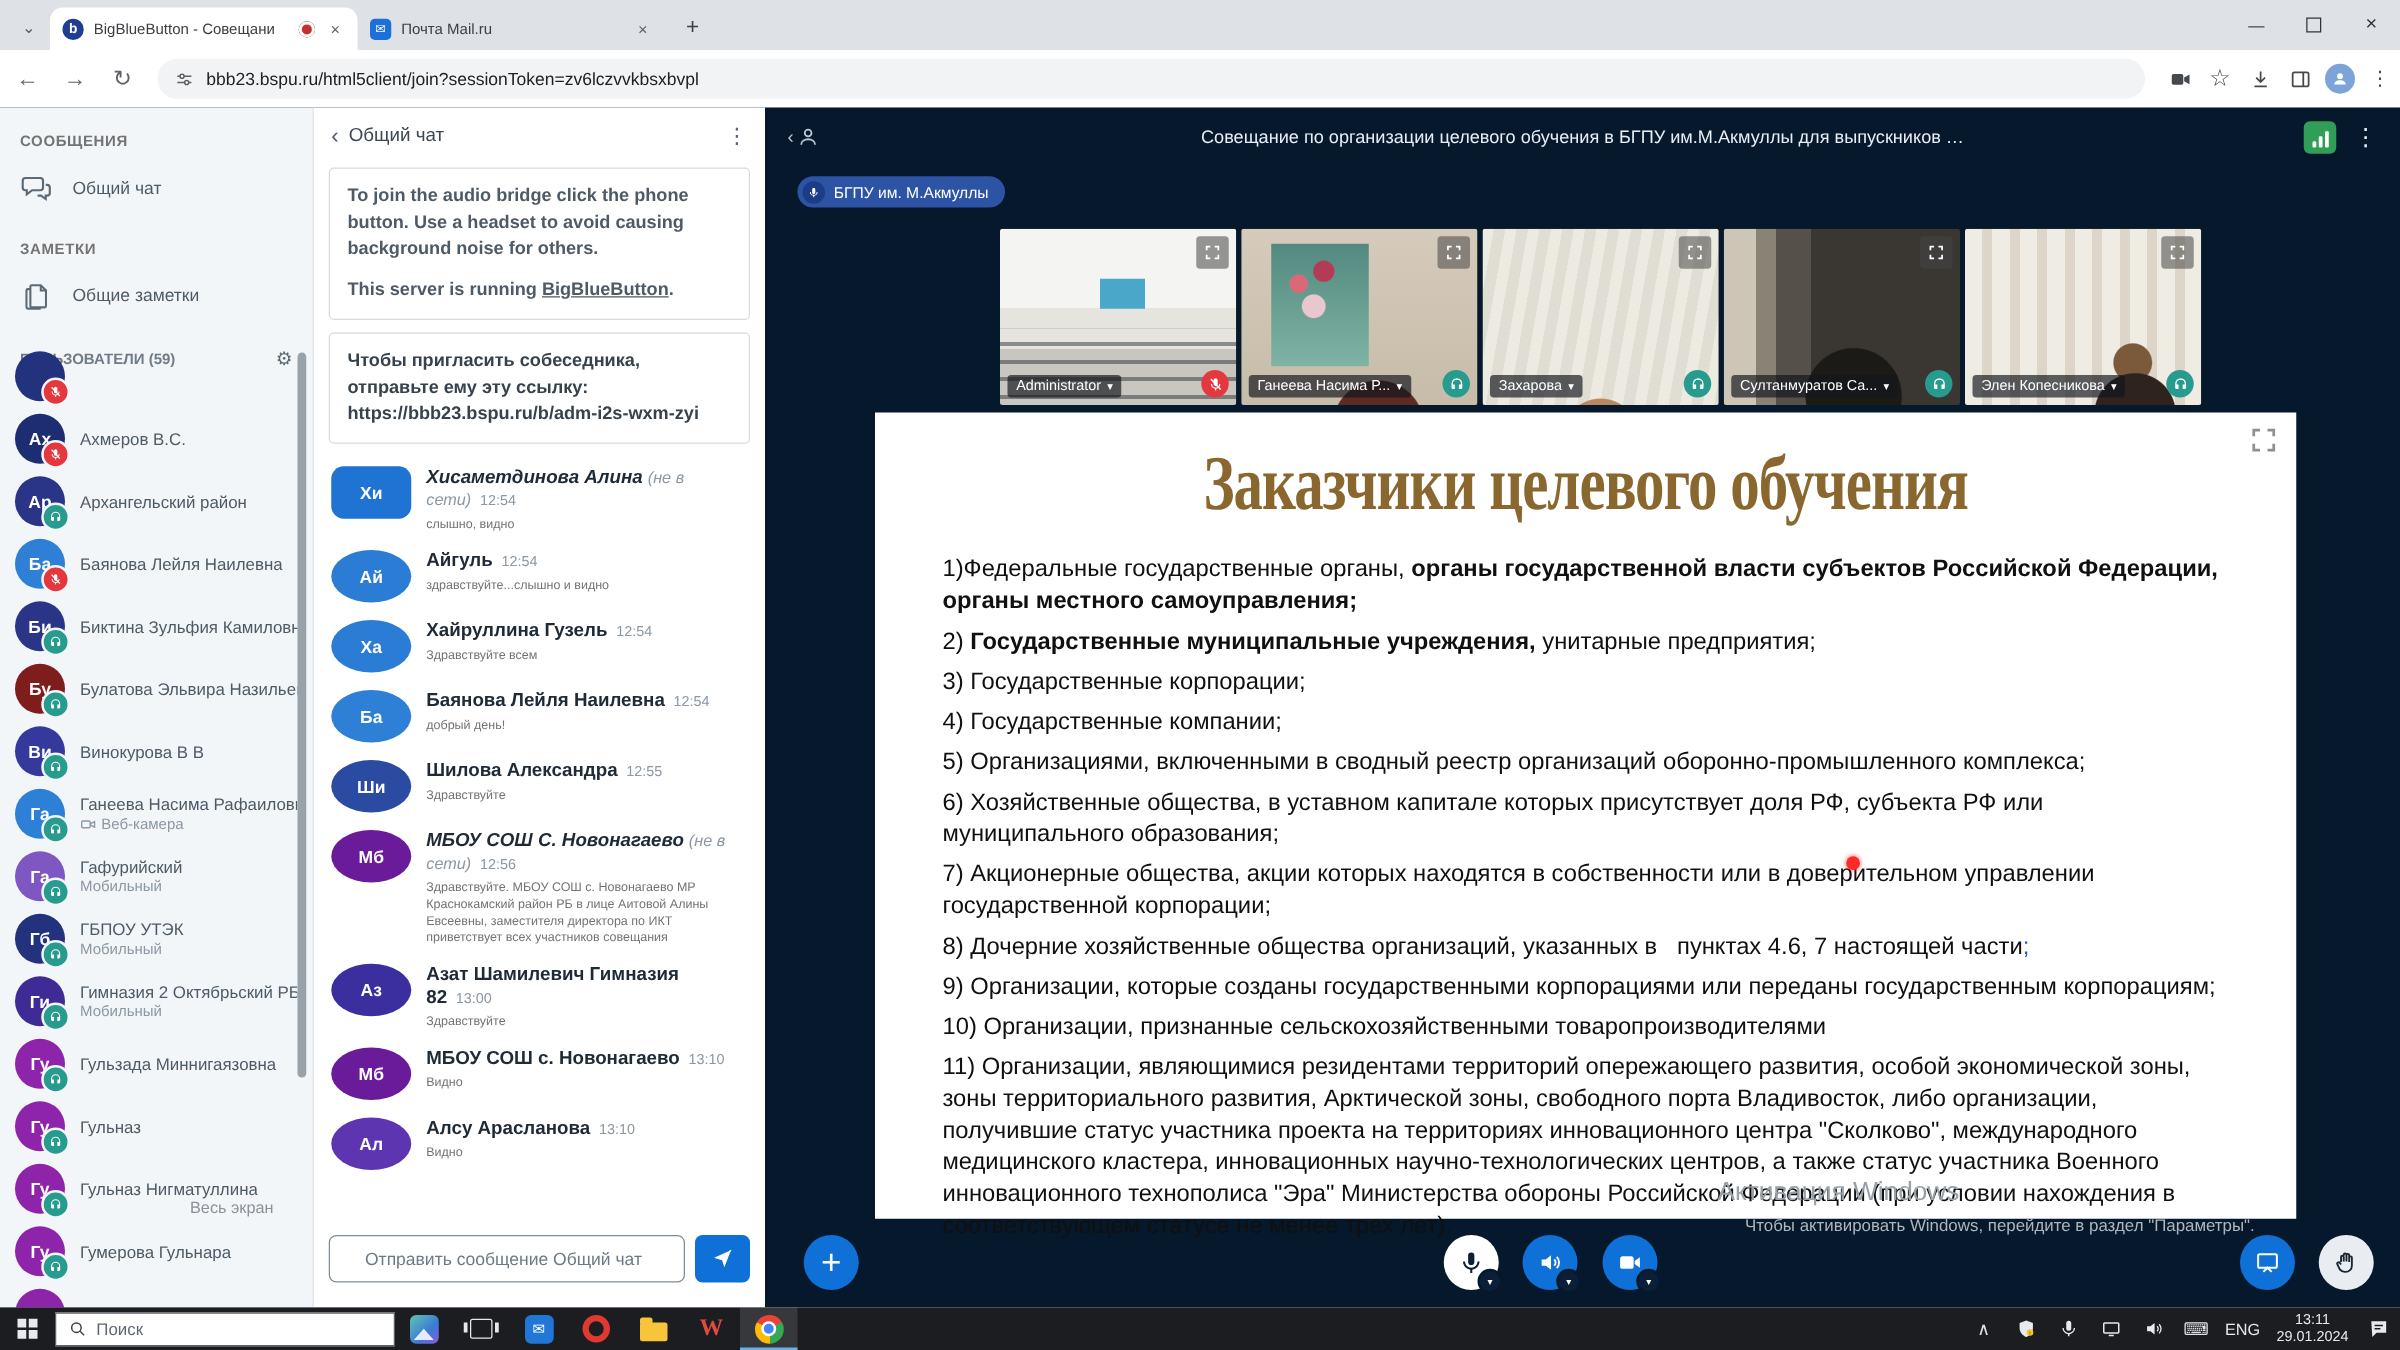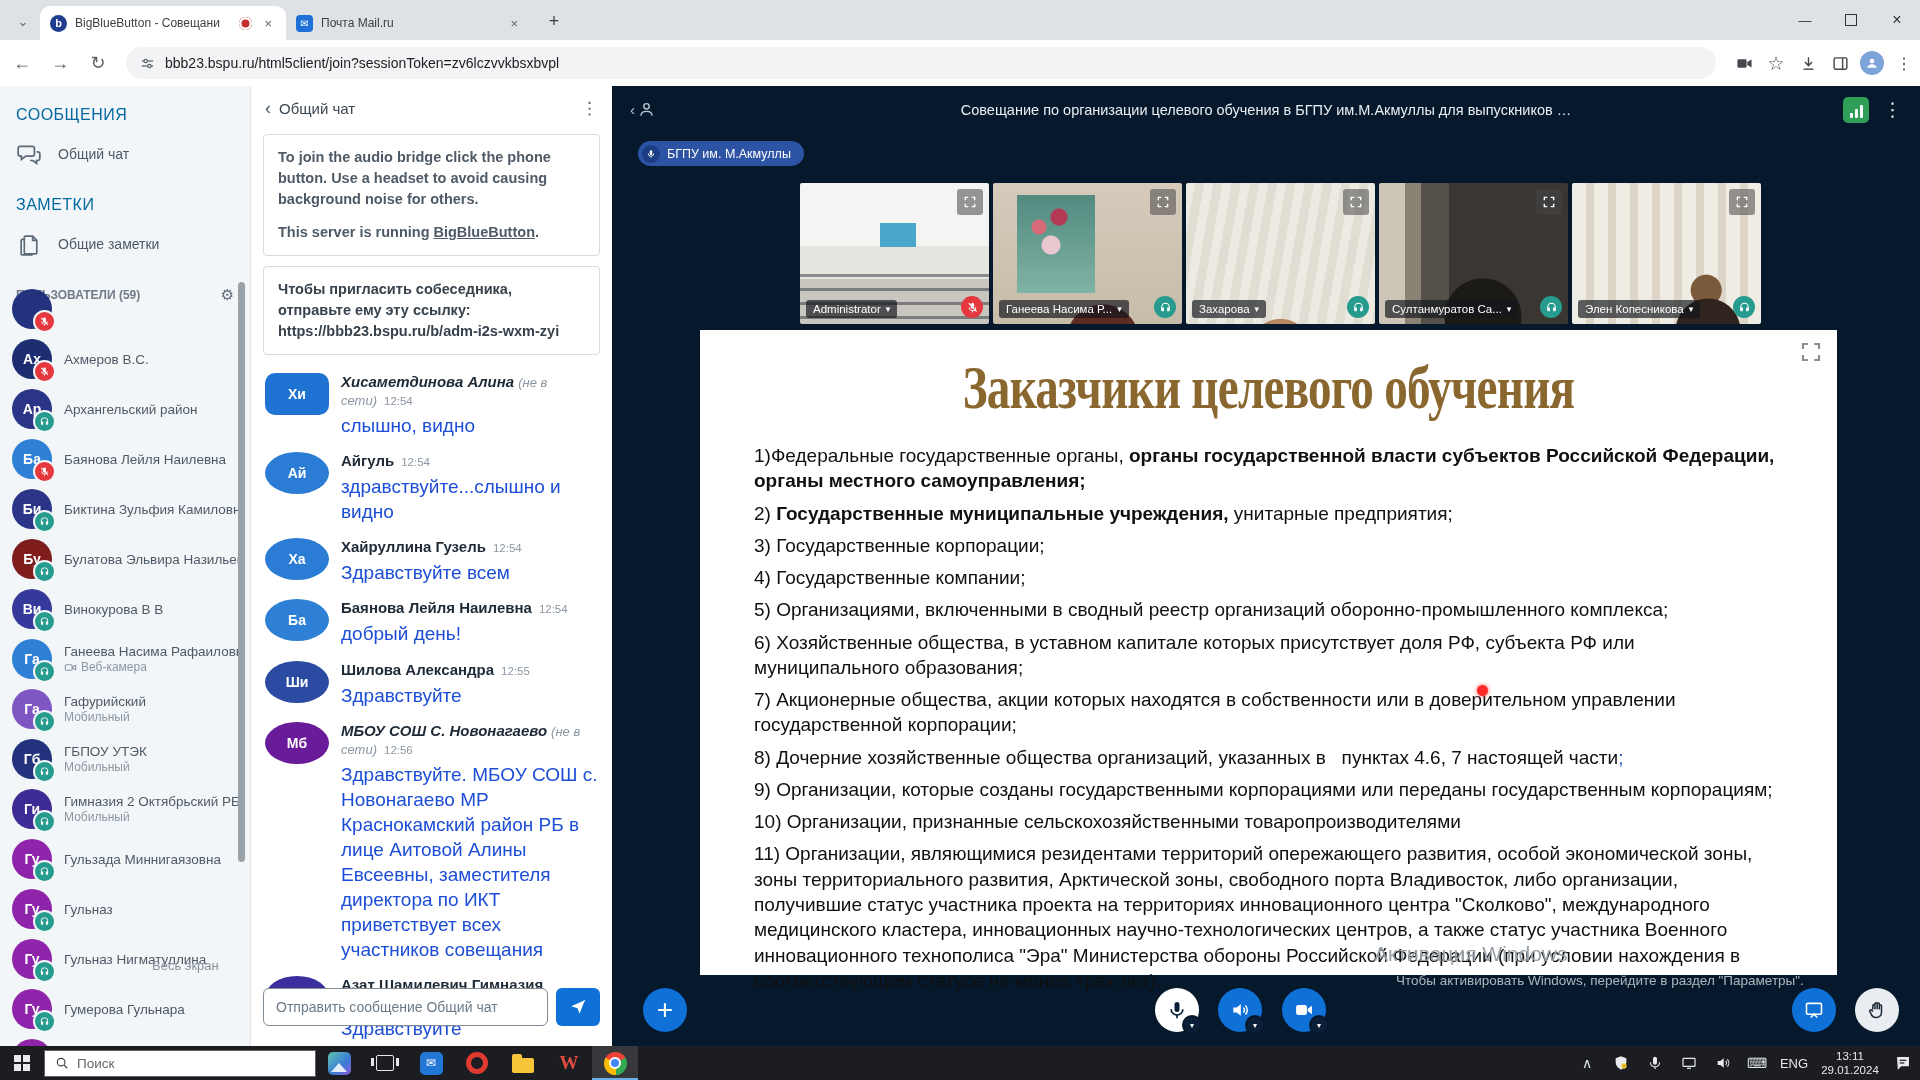--- a/index.html
+++ b/index.html
@@ -26,21 +26,21 @@
   .siteinfo{color:#5f6368;display:flex;align-items:center;}
   #urltext{font-size:14px;color:#202124;}
   .tb-ic{width:32px;height:32px;display:flex;align-items:center;justify-content:center;color:#45494d;font-size:16px;flex:none;}
   .avatar-chip{width:24px;height:24px;border-radius:50%;background:#7da4d8;display:flex;align-items:center;justify-content:center;}
 
   
   #app{position:absolute;left:0;top:86px;width:1920px;height:960px;background:#06182b;}
 
   
   #sidebar{position:absolute;left:0;top:0;width:251px;height:960px;background:#f3f6f9;border-right:1px solid #e2e7ec;overflow:hidden;padding-top:14px;box-sizing:border-box;}
-  .sechdr{margin:6px 16px 10px;font-size:16px;font-weight:normal;color:#0369a1;letter-spacing:.5px;}
+  .sechdr{margin:6px 16px 10px;font-size:12px;font-weight:bold;color:#737373;letter-spacing:.5px;}
   .sideitem{height:40px;display:flex;align-items:center;gap:14px;padding:0 14px;color:#4e5a66;font-size:14px;}
   .sideitem .ic{width:30px;height:30px;display:flex;align-items:center;justify-content:center;color:#5c6a76;}
   .usershdr{margin:22px 16px 6px;display:flex;align-items:center;font-size:12px;font-weight:bold;color:#6f7b87;}
   .usershdr .gear{margin-left:auto;color:#5c6a76;font-size:15px;font-weight:normal;}
   #user-list{}
   .urow{display:flex;align-items:center;gap:12px;padding:5px 12px;min-height:40px;}
   .urow.partial{margin-top:-26px;}
   .uav{position:relative;width:40px;height:40px;border-radius:50%;color:#fff;font-size:14px;font-weight:600;display:flex;align-items:center;justify-content:center;flex:none;}
   .ubadge{position:absolute;right:-4px;bottom:-4px;width:19px;height:19px;border-radius:50%;border:2px solid #f3f6f9;display:flex;align-items:center;justify-content:center;}
   .ubadge svg{width:11px;height:11px;}
@@ -63,23 +63,23 @@
   .card .spacer{height:12px;}
   .card a{color:#4e5a66;text-decoration:underline;}
   .msg{display:flex;gap:12px;padding:8px 14px 6px;}
   .mavatar{width:64px;height:42px;border-radius:50%;color:#fff;font-size:14px;font-weight:600;display:flex;align-items:center;justify-content:center;flex:none;}
   .mavatar.square{border-radius:10px;}
   .mbody{min-width:0;}
   .mname{font-weight:700;color:#1f2a37;font-size:15px;}
   .mname.offline{font-style:italic;}
   .offlbl{font-style:italic;color:#8b97a3;font-size:13px;margin-left:4px;}
   .mtime{color:#8b97a3;font-size:11.5px;margin-left:7px;font-weight:400;}
-  .mtext{color:#1d4ed8;font-size:19px;margin-top:4px;line-height:1.32;}
+  .mtext{color:#737373;font-size:10px;margin-top:4px;line-height:1.32;}
   #chat-input-row{position:absolute;left:12px;right:12px;bottom:20px;display:flex;gap:8px;}
-  #chat-input{flex:1;height:38px;border:1px solid #7f8c98;border-radius:6px;padding:0 12px;font-size:14px;color:#4e5a66;font-family:"Liberation Sans",sans-serif;outline:none;box-sizing:border-box;background:#fff;}
+  #chat-input{flex:1;height:38px;border:1px solid #7f8c98;border-radius:6px;padding:0 28px;font-size:14px;color:#4e5a66;font-family:"Liberation Sans",sans-serif;outline:none;box-sizing:border-box;background:#fff;}
   #chat-input::placeholder{color:#6c7a87;}
   #send-btn{width:44px;height:38px;background:#0f70d7;border:none;border-radius:6px;display:flex;align-items:center;justify-content:center;}
 
   
   #main{position:absolute;left:612px;top:0;width:1308px;height:960px;}
   #meet-header{position:relative;height:47px;display:flex;align-items:center;padding:0 18px;}
   #meet-header .leftic{display:flex;align-items:center;color:#bac6d1;gap:2px;}
   #meet-title{position:absolute;left:50%;transform:translateX(-50%);color:#e8eef5;font-size:14.5px;white-space:nowrap;}
   #meet-right{margin-left:auto;display:flex;align-items:center;gap:14px;}
   .sigchip{width:26px;height:26px;border-radius:5px;background:#2f9e57;display:flex;align-items:flex-end;justify-content:center;gap:2px;padding-bottom:5px;box-sizing:border-box;}

